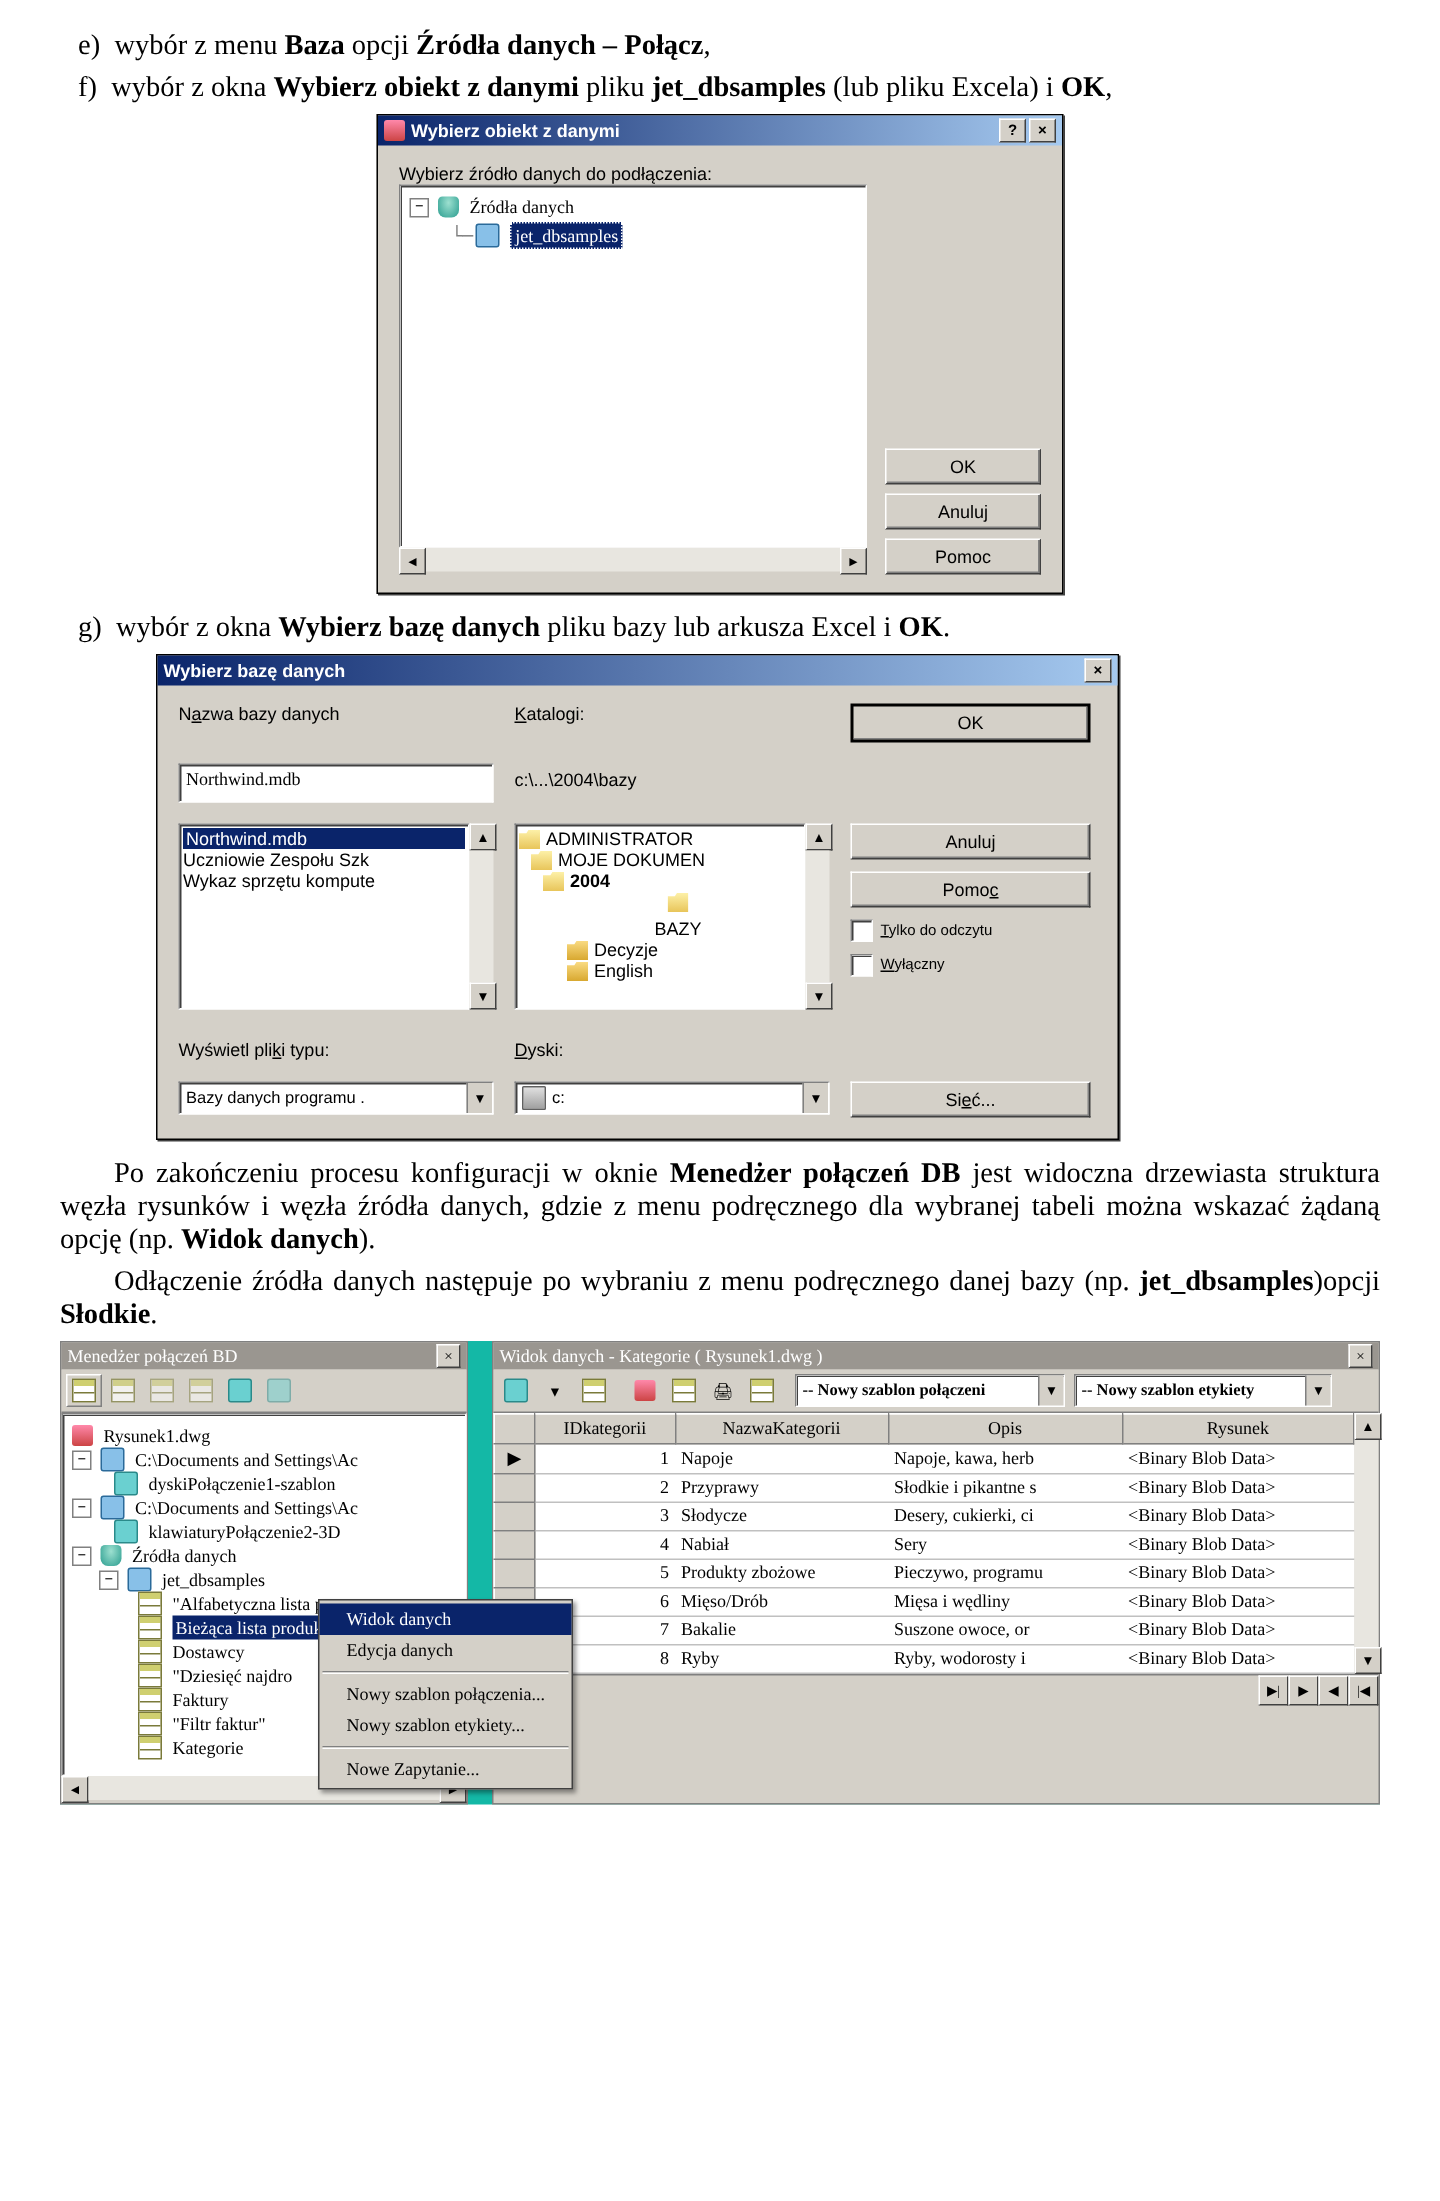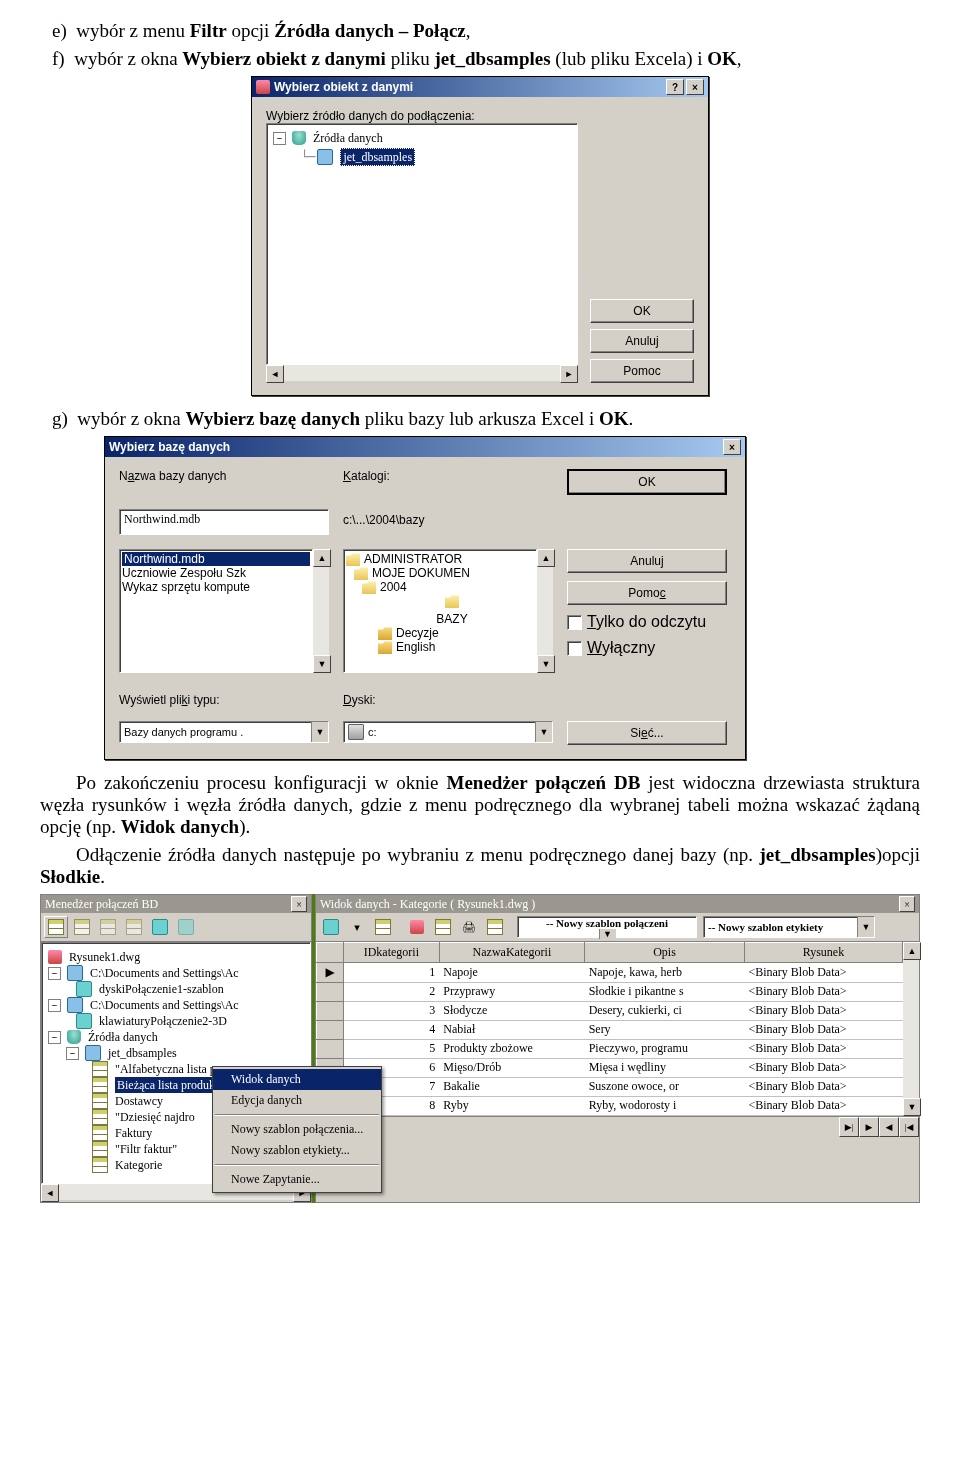--- a/index.html
+++ b/index.html
@@ -40,21 +40,21 @@
   }
   .sunken {
     background:#fff; border:1px solid #808080;
     border-right-color:#fff; border-bottom-color:#fff;
     box-shadow:inset 1px 1px 0 #404040;
   }
   .field { height:20px; padding:2px 4px; font-family:Tahoma; font-size:12px; }
   .listbox { overflow:auto; padding:2px; font-size:12px; }
   .sel { background:#0a246a; color:#fff; padding:0 2px; }
   .dotsel { border:1px dotted #fff; }
-  .check { display:flex; align-items:center; gap:5px; font-size:16px;text-align:center; }
+  .check { display:flex; align-items:center; gap:5px; font-size:10px;text-align:center; }
   .cbox { width:13px; height:13px; background:#fff; border:1px solid #808080; border-right-color:#fff; border-bottom-color:#fff; box-shadow:inset 1px 1px 0 #404040; }
   .u { text-decoration:underline; }
 
   
   .tree { padding:6px 4px 4px 6px; font-family:Tahoma; font-size:12px; line-height:16px;}
   .tree .row { display:flex; align-items:center; gap:2px; white-space:nowrap;}
   .treesq { width:11px; height:11px; border:1px solid #808080; background:#fff; display:inline-flex; align-items:center; justify-content:center; font-size:9px; font-family:monospace; line-height:1; margin-right:4px;}
   .connector { color:#808080; font-family:monospace; }
 
   
@@ -66,21 +66,21 @@
   .ico.dwg { background:linear-gradient(#f8a,#c44); border-radius:2px; }
   .ico.table { background:#fff; border:1px solid #7a7a3a; box-shadow:inset 0 4px 0 #cfcf70, inset 0 8px 0 #fff, inset 0 9px 0 #7a7a3a; }
   .ico.cyan { background:#6ad0d0; border:1px solid #2a8a8a; border-radius:2px; }
   .ico.drive { background:linear-gradient(#e0e0e0,#a0a0a0); border:1px solid #606060; border-radius:1px; }
 
   
   .scrollbtn { width:16px; height:16px; background:#d4d0c8; border:1px solid #fff; border-right-color:#404040; border-bottom-color:#404040; display:inline-flex; align-items:center; justify-content:center; font-size:9px; }
   .scrolltrack { background:#e8e6e0; }
 
   
-  .bottom-wrap { display:flex; gap:3px; font-family:Tahoma; font-size:12px; background:#4d7c0f; margin-top:6px;}
+  .bottom-wrap { display:flex; gap:16px; font-family:Tahoma; font-size:12px; background:#14b8a6; margin-top:6px;}
   .pane { background:#d4d0c8; border:1px solid #808080; }
   .pane .head { height:18px; background:#9a9690; color:#fff; display:flex; align-items:center; padding:0 4px; font-size:12px;}
   .head .x { width:14px; height:14px; border:1px solid #fff; border-right-color:#404040; border-bottom-color:#404040; display:flex; align-items:center; justify-content:center; font-size:10px; color:#000; background:#d4d0c8;}
   .tbrow { display:flex; align-items:center; gap:2px; padding:3px 3px; border-bottom:1px solid #808080; background:#d4d0c8;}
   .tbtn { width:22px; height:20px; background:#d4d0c8; border:1px solid #d4d0c8; display:flex; align-items:center; justify-content:center; font-size:11px; }
   .tbtn.raised { border:1px solid #fff; border-right-color:#808080; border-bottom-color:#808080;}
   .grid { background:#fff; }
   .grid th { background:#d4d0c8; border:1px solid #808080; border-top-color:#fff; border-left-color:#fff; font-weight:normal; padding:2px 4px; font-size:12px;}
   .grid td { border-bottom:1px solid #c0c0c0; padding:1px 4px 2px 4px; font-size:12px; white-space:nowrap;}
   .combo { height:20px; display:flex; align-items:center; background:#fff; border:1px solid #808080; border-right-color:#fff; border-bottom-color:#fff; box-shadow:inset 1px 1px 0 #404040; font-weight:bold; font-size:11px;}
@@ -92,21 +92,21 @@
   .ctx .mi { padding:3px 18px; white-space:nowrap; }
   .ctx .mi.hl { background:#0a246a; color:#fff; }
   .ctx hr { border:none; border-top:1px solid #808080; border-bottom:1px solid #fff; margin:3px 2px; }
   .navbtns { display:flex; }
   .navbtns .scrollbtn { height:18px; width:18px;}
 </style>
 </head>
 <body>
 
 <p class="para list-item">
-  <span>e)</span>&nbsp;&nbsp;wybór z menu <span class="bold">Filtr</span> opcji <span class="bold">Źródła danych – Połącz</span>,
+  <span>e)</span>&nbsp;&nbsp;wybór z menu <span class="bold">Baza</span> opcji <span class="bold">Źródła danych – Połącz</span>,
 </p>
 <p class="para list-item">
   <span>f)</span>&nbsp;&nbsp;wybór z okna <span class="bold">Wybierz obiekt z danymi</span> pliku <span class="bold">jet_dbsamples</span> (lub pliku Excela) i <span class="bold">OK</span>,
 </p>
 
 <div class="center-block">
   <div class="dlg" style="width:456px;">
     <div class="titlebar">
       <span class="ico dwg" style="margin-right:4px;"></span>
       <span>Wybierz obiekt z danymi</span>
@@ -182,21 +182,21 @@
       <div style="display:flex;">
         <div class="sunken listbox" style="flex:1; height:118px;">
           <div class="row" style="display:flex;align-items:center;gap:4px;">
               <span class="ico folder-open"></span>
               <span>ADMINISTRATOR</span>
             </div>
           <div class="row" style="display:flex;align-items:center;gap:4px; padding-left:8px;">
               <span class="ico folder-open"></span>
               <span>MOJE DOKUMEN</span>
             </div>
-          <div class="row" style="display:flex;align-items:center;gap:4px; padding-left:16px;">
+          <div class="row" style="display:flex;align-items:center;gap:4px; padding-left:16px;font-weight:bold;">
               <span class="ico folder-open"></span>
               <span>2004</span>
             </div>
           <div class="row" style="display:flex;align-items:center;gap:4px; padding-left:24px;flex-direction:column;">
               <span class="ico folder-open"></span>
               <span>BAZY</span>
             </div>
           <div class="row" style="display:flex;align-items:center;gap:4px; padding-left:32px;">
               <span class="ico folder"></span>
               <span>Decyzje</span>
@@ -320,21 +320,21 @@
           <span class="ico dwg"></span>
         </span>
       <span class="tbtn">
           <span class="ico table"></span>
         </span>
       <span class="tbtn">🖨</span>
       <span class="tbtn">
           <span class="ico table"></span>
         </span>
       <span style="width:6px;"></span>
-      <div class="combo" style="width:178px;flex-direction:column;">
+      <div class="combo" style="width:178px;">
           <span style="flex:1; padding:0 4px;">-- Nowy szablon połączeni</span>
           <span class="dd">▼</span>
         </div>
       <div class="combo" style="width:170px; margin-left:4px;">
           <span style="flex:1; padding:0 4px;">-- Nowy szablon etykiety</span>
           <span class="dd">▼</span>
         </div>
     </div>
     <div style="display:flex;">
       <div style="flex:1;">

